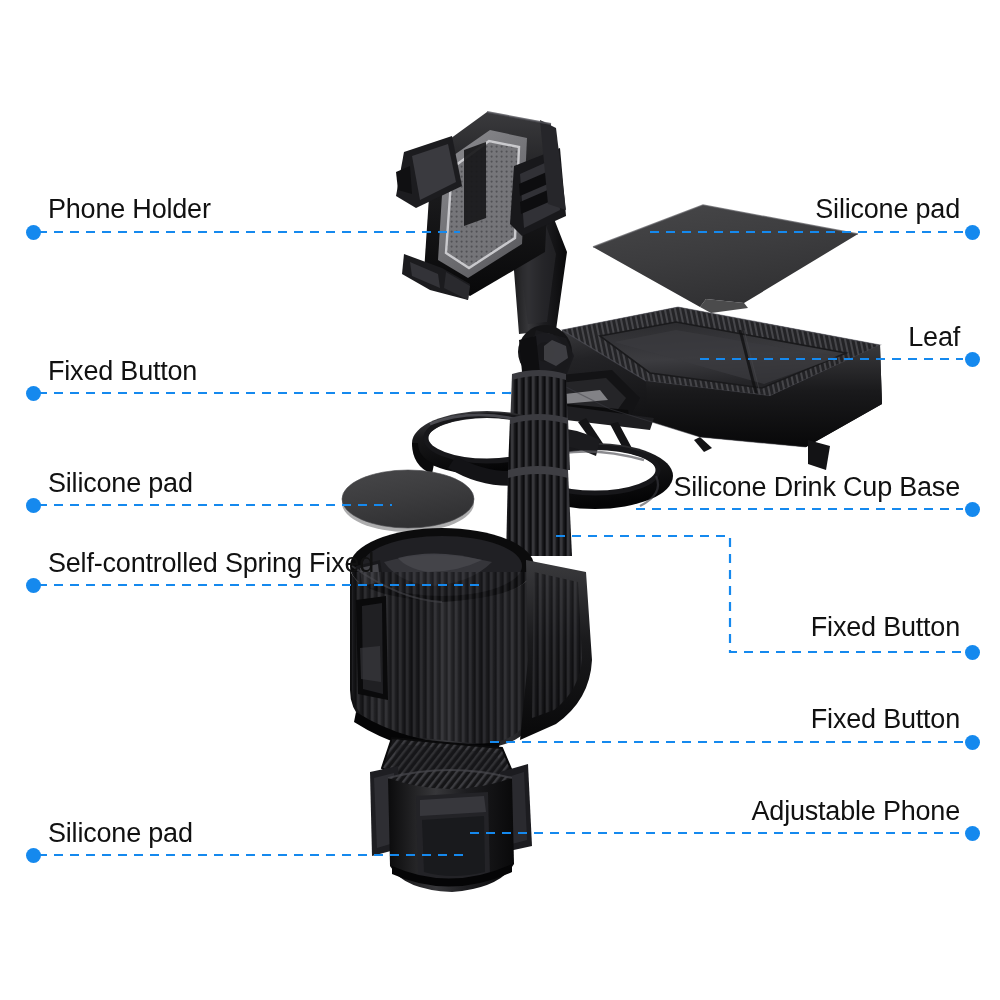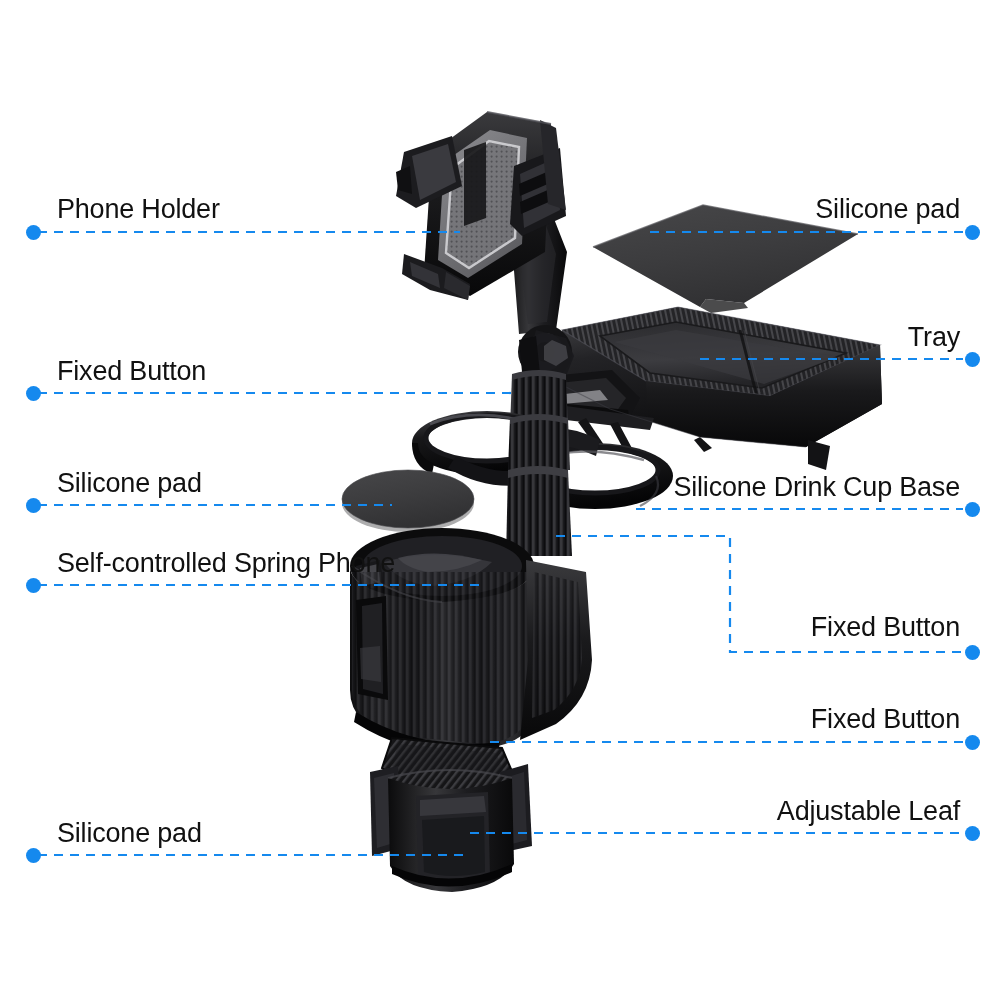--- a/index.html
+++ b/index.html
@@ -27,21 +27,21 @@
   .callout { position: absolute; }
   .callout-label {
     position: absolute;
     white-space: nowrap;
     font-size: 27px;
     font-weight: 400;
     color: #111111;
     letter-spacing: -0.2px;
     line-height: 1;
   }
-  .callout-label.left  { left: 13px; }
+  .callout-label.left  { left: 4px; }
   .callout-label.right { right: 0; text-align: right; }
   .dot {
     position: absolute;
     width: 15px; height: 15px;
     border-radius: 50%;
     background: #1589ee;
   }
   
   #product {
     position: absolute;
@@ -321,53 +321,53 @@
       <div class="callout-label left">Fixed Button</div>
     </div>
     <div class="dot" style="left:26px; top:386px;"></div>
 
     <div class="callout" style="left:44px; top:470px;">
       <div class="callout-label left">Silicone pad</div>
     </div>
     <div class="dot" style="left:26px; top:498px;"></div>
 
     <div class="callout" style="left:44px; top:550px;">
-      <div class="callout-label left">Self-controlled Spring Phone</div>
+      <div class="callout-label left">Self-controlled Spring Fixed</div>
     </div>
     <div class="dot" style="left:26px; top:578px;"></div>
 
     <div class="callout" style="left:44px; top:820px;">
       <div class="callout-label left">Silicone pad</div>
     </div>
     <div class="dot" style="left:26px; top:848px;"></div>
 
     <div class="callout" style="right:40px; top:196px;">
       <div class="callout-label right">Silicone pad</div>
     </div>
     <div class="dot" style="left:965px; top:225px;"></div>
 
     <div class="callout" style="right:40px; top:324px;">
-      <div class="callout-label right">Tray</div>
+      <div class="callout-label right">Leaf</div>
     </div>
     <div class="dot" style="left:965px; top:352px;"></div>
 
     <div class="callout" style="right:40px; top:474px;">
       <div class="callout-label right">Silicone Drink Cup Base</div>
     </div>
     <div class="dot" style="left:965px; top:502px;"></div>
 
     <div class="callout" style="right:40px; top:614px;">
       <div class="callout-label right">Fixed Button</div>
     </div>
     <div class="dot" style="left:965px; top:645px;"></div>
 
     <div class="callout" style="right:40px; top:706px;">
       <div class="callout-label right">Fixed Button</div>
     </div>
     <div class="dot" style="left:965px; top:735px;"></div>
 
     <div class="callout" style="right:40px; top:798px;">
-      <div class="callout-label right">Adjustable Leaf</div>
+      <div class="callout-label right">Adjustable Phone</div>
     </div>
     <div class="dot" style="left:965px; top:826px;"></div>
 
   </div>
 </div>
 
 </body></html>

